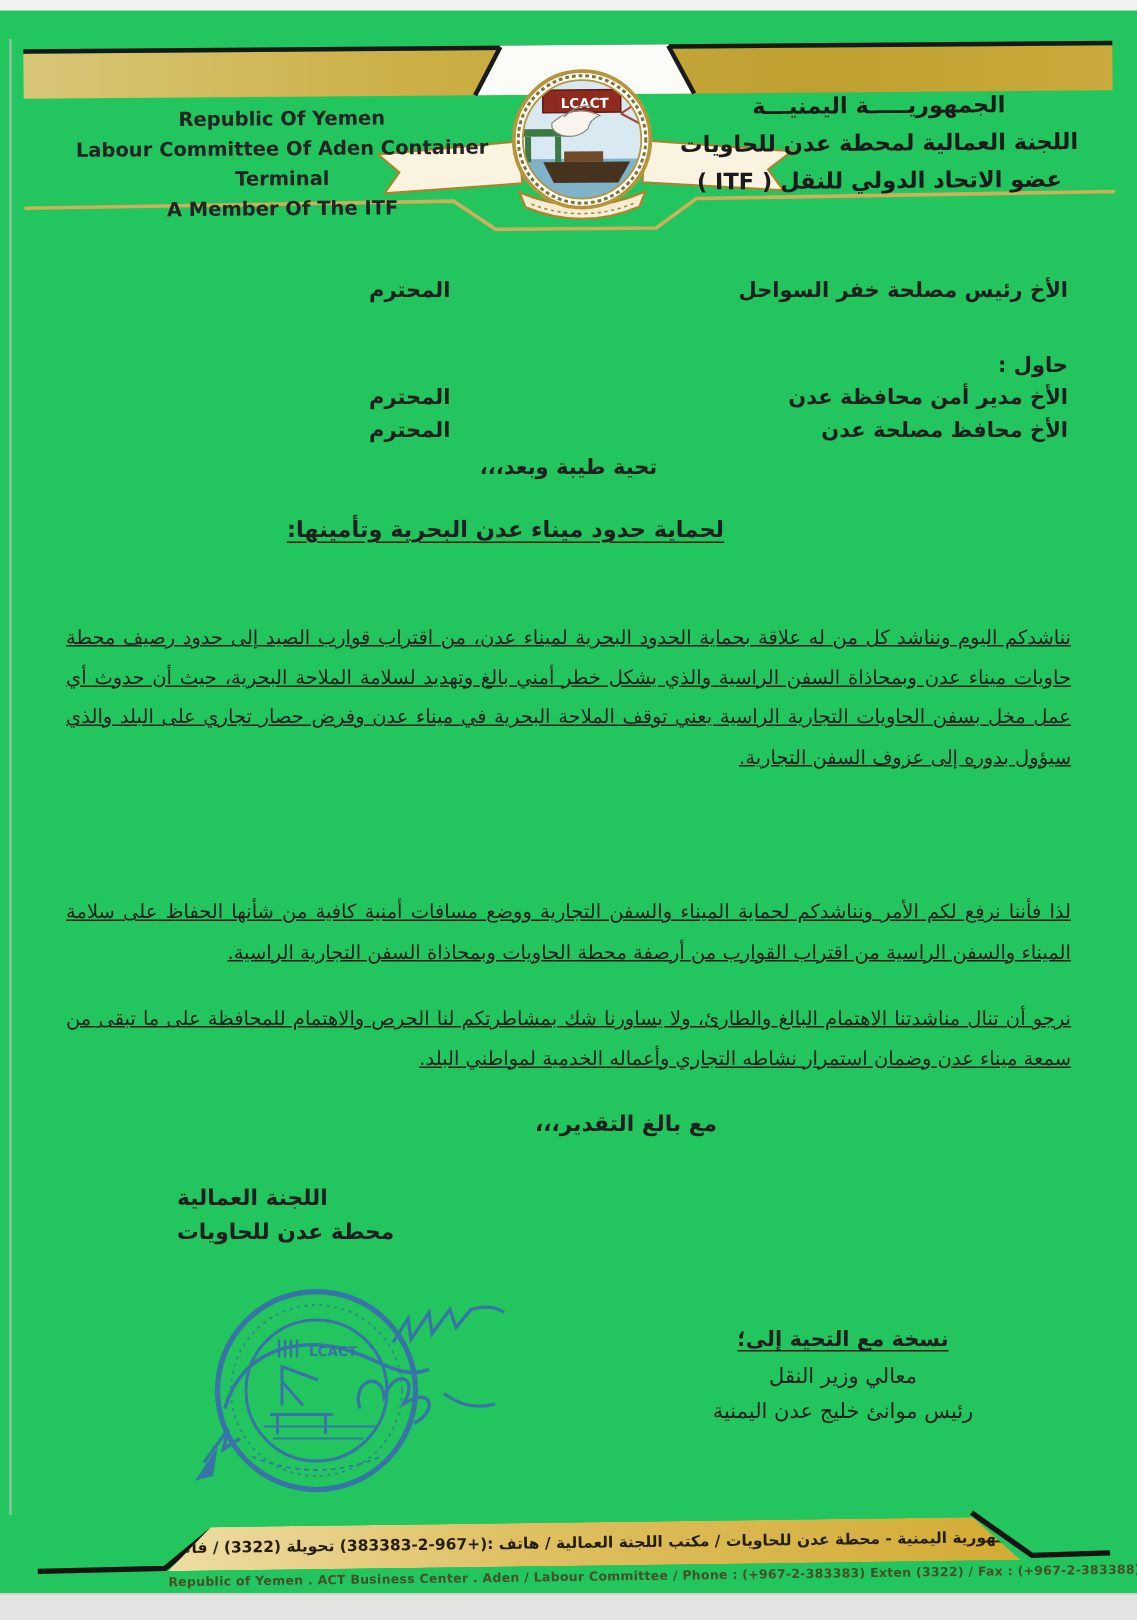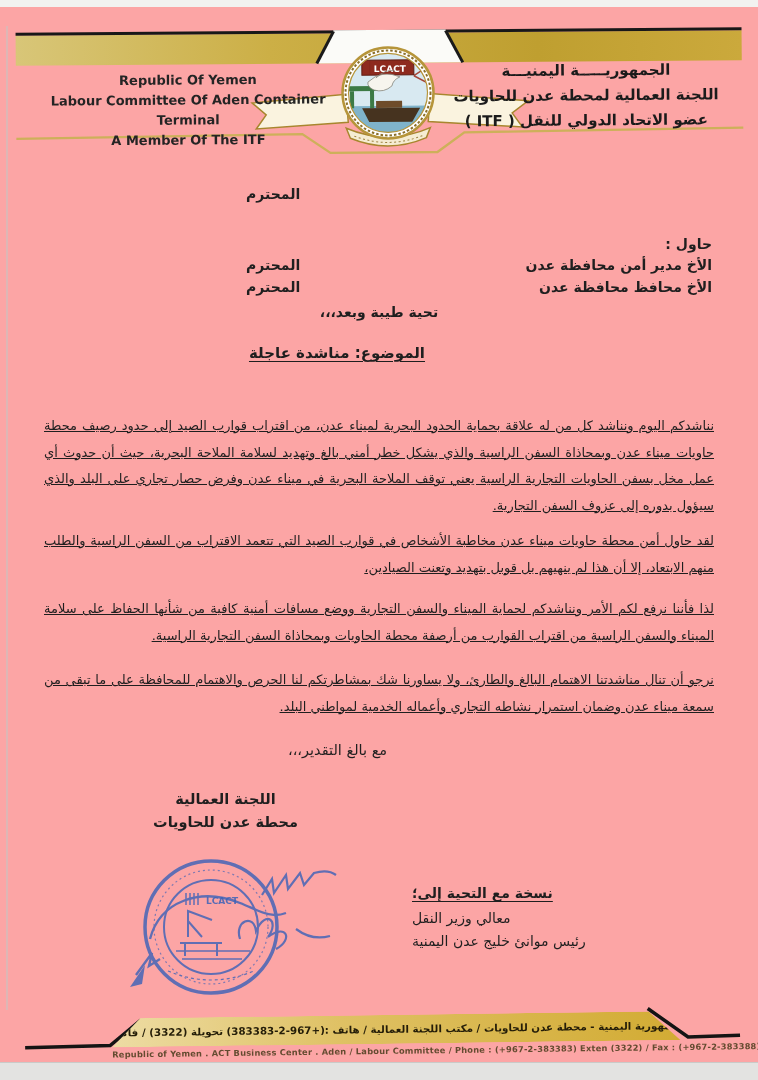--- a/index.html
+++ b/index.html
@@ -1,18 +1,18 @@
 <!DOCTYPE html>
 <html><head>
 <meta charset="utf-8">
 <style>
   html,body{margin:0;padding:0;background:#e9e9e7;}
   #page{
     position:relative; width:758px; height:1080px; overflow:hidden;
-    background:#fca5a5; color:#1f1f1f;
+    background:#22c55e; color:#1f1f1f;
     font-family:"DejaVu Sans","Liberation Sans",sans-serif;
   }
   .abs{position:absolute;}
   
   .scan-left{left:6px;top:26px;width:2px;height:984px;background:#c5c5c3;opacity:.55;}
   .scan-bottom{left:0;top:1062px;width:758px;height:18px;background:#e3e3e1;border-top:1px solid #cacac8;}
   .scan-top{left:0;top:0;width:758px;height:7px;background:#f2f2f0;}
   
   .header-group{left:0;top:0;width:758px;height:180px;transform:rotate(-0.45deg);transform-origin:50% 50%;}
   .gold-band{
@@ -27,24 +27,24 @@
   .hdr-ar{left:428px;top:60px;width:316px;text-align:center;font-weight:bold;font-size:15px;line-height:25px;direction:rtl;color:#1b1b1b;}
   
   .recipients{left:46px;top:186px;width:666px;height:140px;direction:rtl;font-weight:bold;font-size:14px;}
   .r-row{position:absolute;right:0;width:100%;text-align:right;}
   .honorific{position:absolute;left:200px;top:0;}
   .greeting{left:46px;top:304px;width:666px;direction:rtl;text-align:center;font-weight:bold;font-size:14px;}
   .subject{left:187px;top:339px;width:300px;text-align:center;direction:rtl;font-weight:bold;font-size:15px;line-height:29px;}
   .subject div{text-decoration:underline;text-underline-offset:3px;}
   .para{left:44px;width:670px;direction:rtl;text-align:justify;font-size:13px;line-height:26.5px;margin:0;text-decoration:underline;}
   .p1{top:413px;} .p2{top:528px;} .p3{top:596px;} .p4{top:667px;}
-  .closing{left:288px;top:742px;width:190px;text-align:left;direction:rtl;font-weight:normal;font-size:14.5px;}
-  .sig-block{left:118px;top:788px;width:215px;text-align:center;direction:rtl;font-weight:bold;font-size:14.5px;line-height:22.5px;}
+  .closing{left:288px;top:742px;width:190px;text-align:right;direction:rtl;font-weight:bold;font-size:14.5px;}
+  .sig-block{left:118px;top:788px;width:215px;text-align:left;direction:rtl;font-weight:bold;font-size:14.5px;line-height:22.5px;}
   .stamp-svg{left:88px;top:843px;width:262px;height:172px;}
-  .copy-to{right:46px;top:882px;width:300px;text-align:left;direction:rtl;font-size:14px;line-height:23px;}
+  .copy-to{right:46px;top:882px;width:300px;text-align:center;direction:rtl;font-size:14px;line-height:23px;}
   .copy-title{font-weight:bold;text-decoration:underline;text-underline-offset:3px;margin-bottom:2px;}
   
   .footer-group{left:0;top:1003px;width:758px;height:62px;transform:rotate(-0.75deg);transform-origin:50% 50%;}
   .footer-band{
     position:absolute;left:112px;top:12px;width:574px;height:29px;
     clip-path:polygon(5% 0,93.5% 0,99% 100%,0 100%);
     background:linear-gradient(90deg,#eddca4 0%,#dfc164 40%,#d2ab33 100%);
   }
   .footer-ar{position:absolute;left:0;top:0;width:100%;height:29px;line-height:29px;text-align:center;
     direction:rtl;font-size:10.3px;font-weight:bold;color:#241d08;white-space:nowrap;}
@@ -112,42 +112,42 @@
     </div>
     <div class="abs hdr-ar">
       <div>الجمهوريـــــة اليمنيـــة</div>
       <div>اللجنة العمالية لمحطة عدن للحاويات</div>
       <div>عضو الاتحاد الدولي للنقل ( ITF )</div>
     </div>
   </div>
 
   <div class="abs recipients">
     <div class="r-row" style="top:0;">
+      <span>الأخ رئيس مصلحة خفر السواحل</span>
       <span class="honorific">المحترم</span>
     </div>
     <div class="r-row" style="top:50px;">
       <span>حاول :</span>
     </div>
     <div class="r-row" style="top:71px;">
       <span>الأخ مدير أمن محافظة عدن</span>
       <span class="honorific">المحترم</span>
     </div>
     <div class="r-row" style="top:93px;">
-      <span>الأخ محافظ محافظة عدن</span>
+      <span>الأخ محافظ مصلحة عدن</span>
       <span class="honorific">المحترم</span>
     </div>
   </div>
   <div class="abs greeting">تحية طيبة وبعد،،،</div>
 
   <div class="abs subject">
-    <div>الموضوع: مناشدة عاجلة</div>
+    <div>لحماية حدود ميناء عدن البحرية وتأمينها:</div>
   </div>
 
   <p class="abs para p1">نناشدكم اليوم ونناشد كل من له علاقة بحماية الحدود البحرية لميناء عدن، من اقتراب قوارب الصيد إلى حدود رصيف محطة حاويات ميناء عدن وبمحاذاة السفن الراسية والذي يشكل خطر أمني بالغ وتهديد لسلامة الملاحة البحرية، حيث أن حدوث أي عمل مخل بسفن الحاويات التجارية الراسية يعني توقف الملاحة البحرية في ميناء عدن وفرض حصار تجاري على البلد والذي سيؤول بدوره إلى عزوف السفن التجارية.</p>
-  <p class="abs para p2">لقد حاول أمن محطة حاويات ميناء عدن مخاطبة الأشخاص في قوارب الصيد التي تتعمد الاقتراب من السفن الراسية والطلب منهم الابتعاد، إلا أن هذا لم ينهيهم بل قوبل بتهديد وتعنت الصيادين،</p>
   <p class="abs para p3">لذا فأننا نرفع لكم الأمر ونناشدكم لحماية الميناء والسفن التجارية ووضع مسافات أمنية كافية من شأنها الحفاظ على سلامة الميناء والسفن الراسية من اقتراب القوارب من أرصفة محطة الحاويات وبمحاذاة السفن التجارية الراسية.</p>
   <p class="abs para p4">نرجو أن تنال مناشدتنا الاهتمام البالغ والطارئ، ولا يساورنا شك بمشاطرتكم لنا الحرص والاهتمام للمحافظة على ما تبقى من سمعة ميناء عدن وضمان استمرار نشاطه التجاري وأعماله الخدمية لمواطني البلد.</p>
 
   <div class="abs closing">مع بالغ التقدير،،،</div>
 
   <div class="abs sig-block">
     <div>اللجنة العمالية</div>
     <div>محطة عدن للحاويات</div>
   </div>
 

